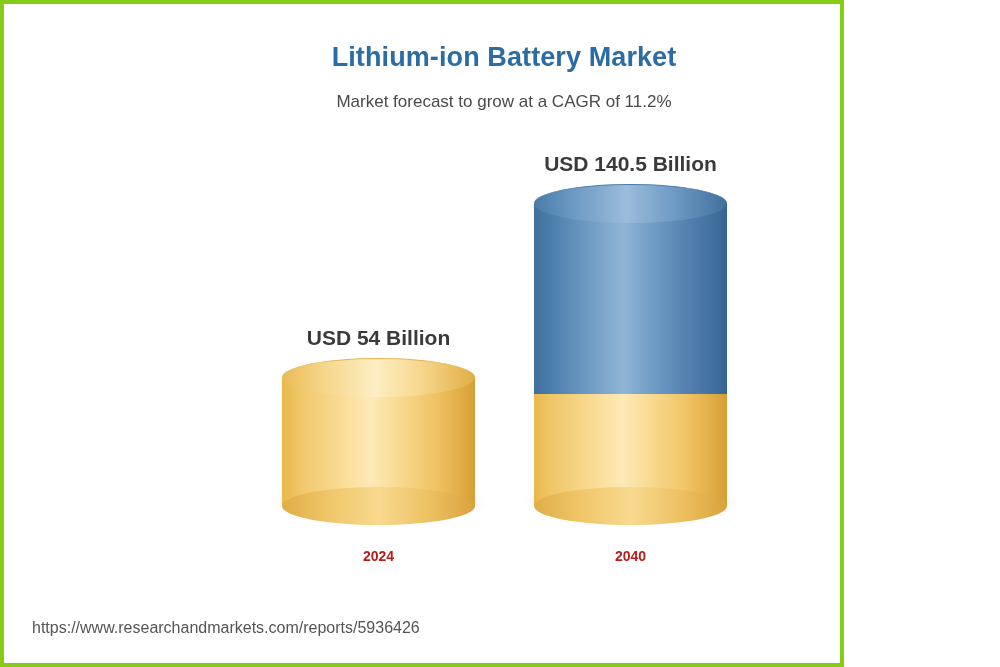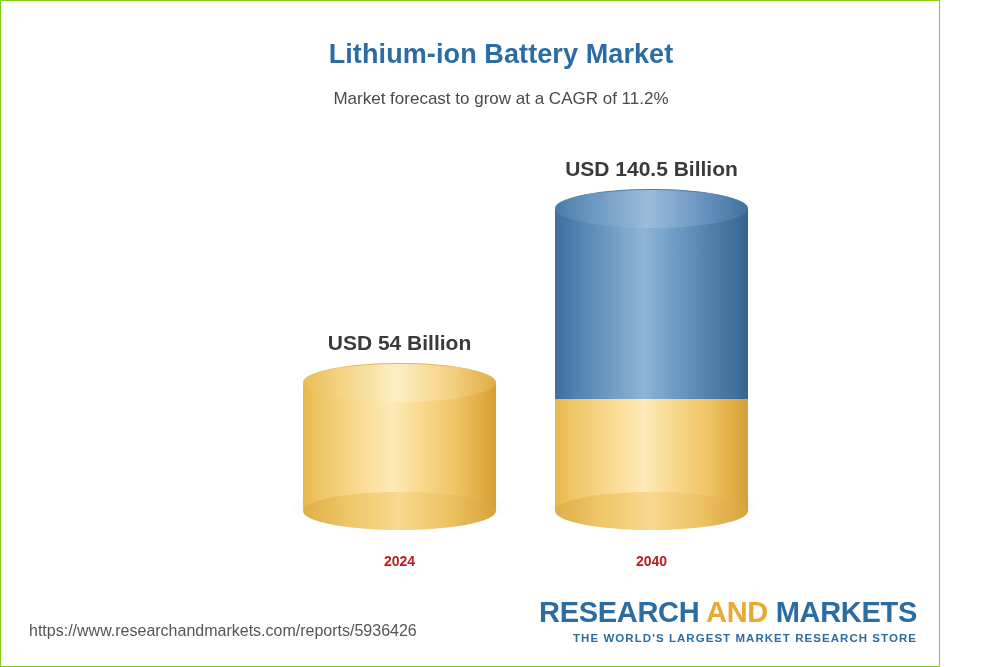--- a/index.html
+++ b/index.html
@@ -8,25 +8,25 @@
     background: #ffffff;
   }
   body {
     width: 1000px;
     height: 667px;
     font-family: "Liberation Sans", sans-serif;
     overflow: hidden;
   }
   .page {
     position: relative;
-    width: 940px;
+    width: 844px;
     height: 667px;
     background: #ffffff;
     box-sizing: border-box;
-    border: 1px solid #84cc16;
+    border: 4px solid #84cc16;
     overflow: hidden;
   }
 
   
   .chart-title {
     position: absolute;
     top: 38px;
     left: 0;
     width: 1000px;
     text-align: center;
@@ -49,22 +49,21 @@
   .plot {
     position: absolute;
     left: 0;
     top: 130px;
     width: 1000px;
     height: 450px;
   }
 
   .bar-group {
     position: absolute;
-    bottom: 4px;
-    margin-left: 24px;
+    bottom: 12px;
   }
   .bar-label {
     position: absolute;
     left: 50%;
     transform: translateX(-50%);
     white-space: nowrap;
     font-size: 21px;
     font-weight: bold;
     color: #3a3a3a;
   }
@@ -212,18 +211,14 @@
         <div class="cyl-top cyl-top-blue" style="bottom:283px; height:38px;"></div>
       </div>
 
       <div class="bar-label bar-category" style="bottom:8px;">2040</div>
     </div>
 
   </div>
 
   <div class="footer-url">https://www.researchandmarkets.com/reports/5936426</div>
 
-  <div class="brand">
-    <div class="brand-main"><span class="brand-research">RESEARCH </span><span class="brand-and">AND</span><span class="brand-markets"> MARKETS</span></div>
-    <div class="brand-sub">THE WORLD'S LARGEST MARKET RESEARCH STORE</div>
-  </div>
 
 </div>
 
 </body></html>

